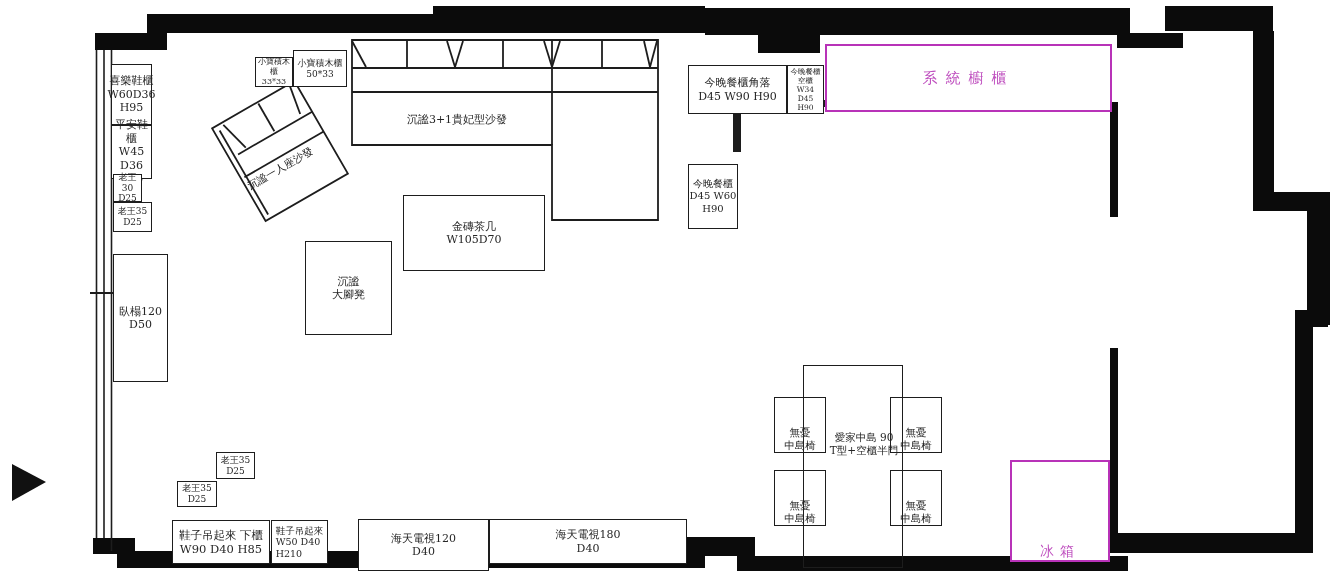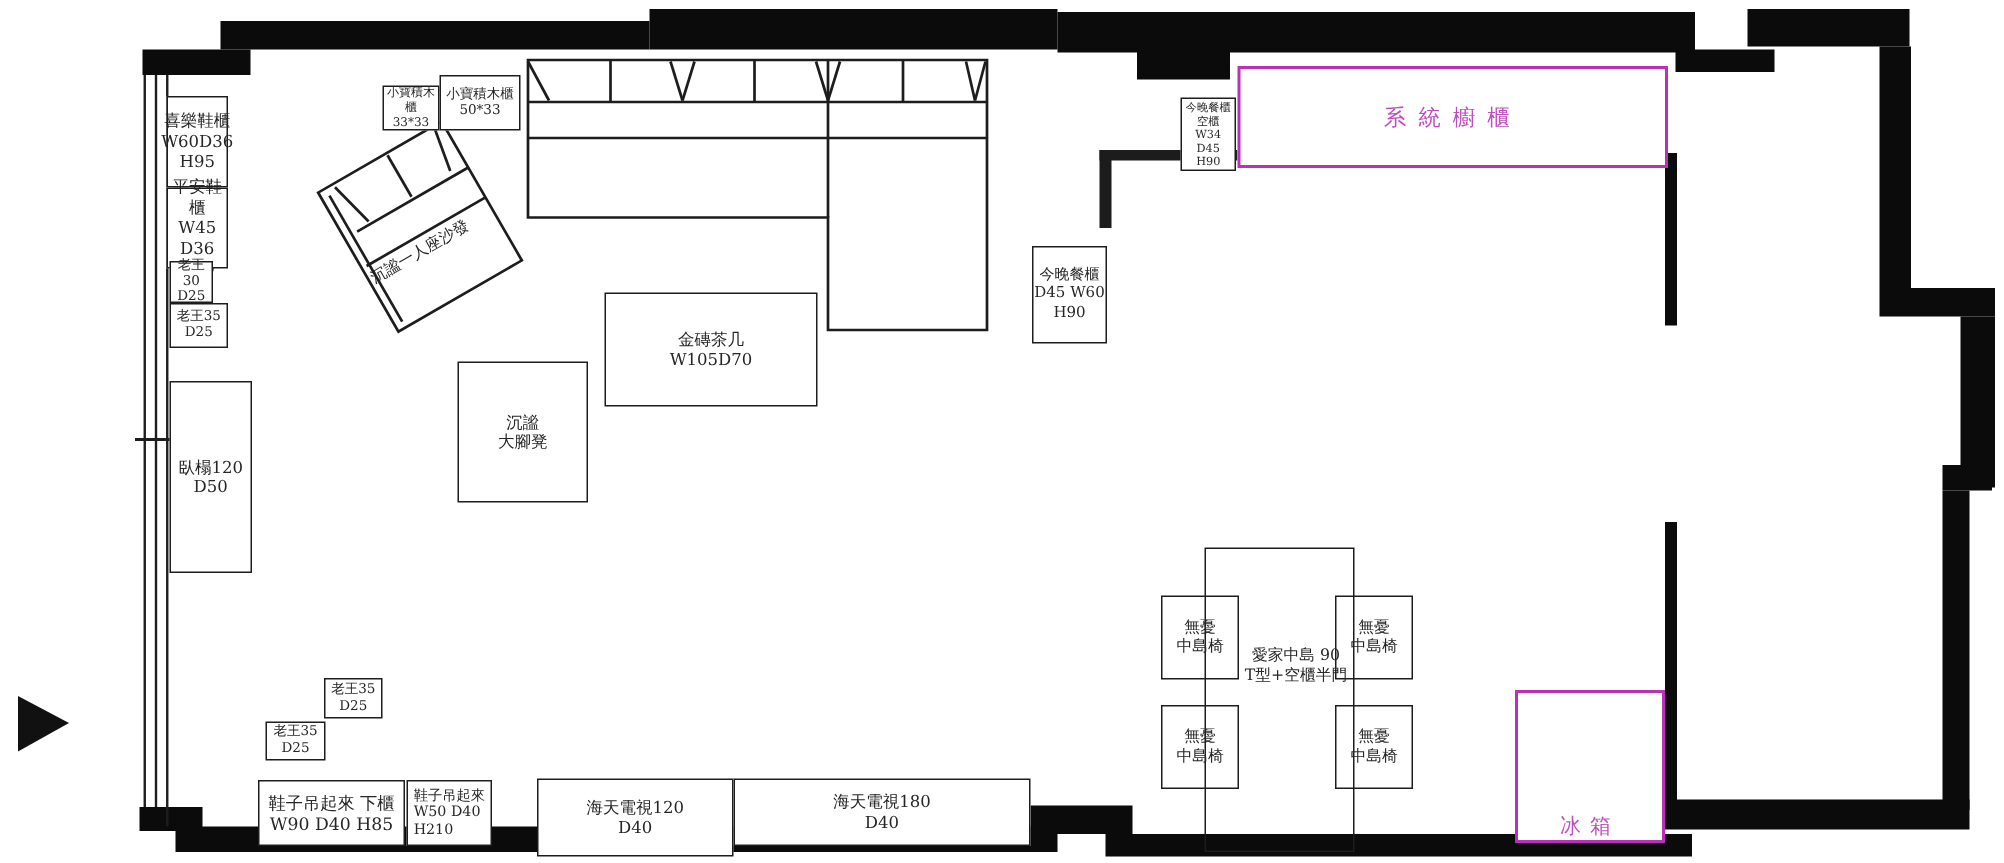--- a/index.html
+++ b/index.html
@@ -8,21 +8,21 @@
     font-family:"DejaVu Serif","Liberation Serif",serif;color:#262626;
   }
   .wall{position:absolute;background:#0b0b0b;}
   .twall{position:absolute;background:#1c1c1c;}
   .fb{
     position:absolute;border:1.6px solid #1d1d1d;background:#ffffff;
     display:flex;align-items:center;justify-content:center;text-align:center;
     box-sizing:border-box;line-height:1.22;margin-top:12px;
   }
   .fb span{white-space:pre-line;display:block;}
-  .tp{background:transparent;}
+  .tp{background:transparent;align-items:flex-end;}
   .mg{border:2px solid #b832b8;color:#bf4fbf;}
   .lbl{
     position:absolute;display:flex;align-items:center;justify-content:center;
     text-align:center;line-height:1.22;
   }
   .lbl span{white-space:pre-line;display:block;}
   svg.ov{position:absolute;left:0;top:0;pointer-events:none;}
 </style>
 </head>
 <body>
@@ -127,20 +127,24 @@
 
   <div class="fb" style="left:403px;top:183px;width:142px;height:76px;font-size:11px;border-width:1.8px;">
       <span>金磚茶几
 W105D70</span>
     </div>
   <div class="fb" style="left:305px;top:229px;width:87px;height:94px;font-size:11px;border-width:1.8px;">
       <span>沉謐
 大腳凳</span>
     </div>
 
+  <div class="fb" style="left:688px;top:53px;width:99px;height:49px;font-size:11px;">
+      <span>今晚餐櫃角落
+D45 W90 H90</span>
+    </div>
   <div class="fb" style="left:787px;top:53px;width:37px;height:49px;font-size:7.5px;">
       <span>今晚餐櫃
 空櫃
 W34 D45
 H90</span>
     </div>
   <div class="fb" style="left:688px;top:152px;width:50px;height:65px;font-size:10px;">
       <span>今晚餐櫃
 D45 W60
 H90</span>
@@ -194,17 +198,20 @@
     </div>
   <div class="fb" style="left:358px;top:507px;width:131px;height:52px;font-size:11px;">
       <span>海天電視120
 D40</span>
     </div>
   <div class="fb" style="left:489px;top:507px;width:198px;height:45px;font-size:11px;align-items:center;">
       <span>海天電視180
 D40</span>
     </div>
 
+  <div class="lbl" style="left:362px;top:110px;width:190px;height:20px;font-size:11px;">
+      <span>沉謐3+1貴妃型沙發</span>
+    </div>
   <div class="lbl" style="left:235px;top:160px;width:90px;height:16px;font-size:10.5px;transform:rotate(-30deg);">
       <span>沉謐一人座沙發</span>
     </div>
 
 </div>
 
 </body></html>

